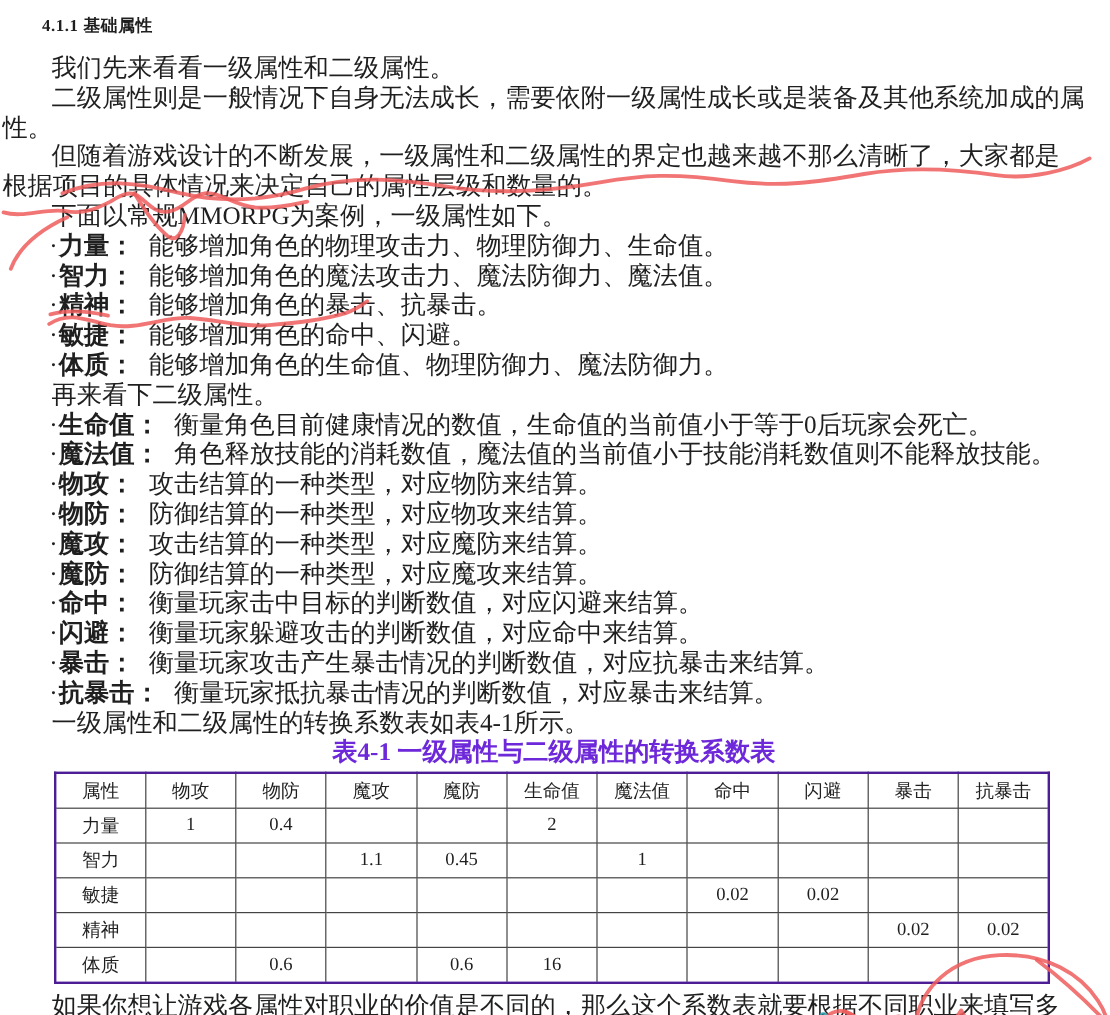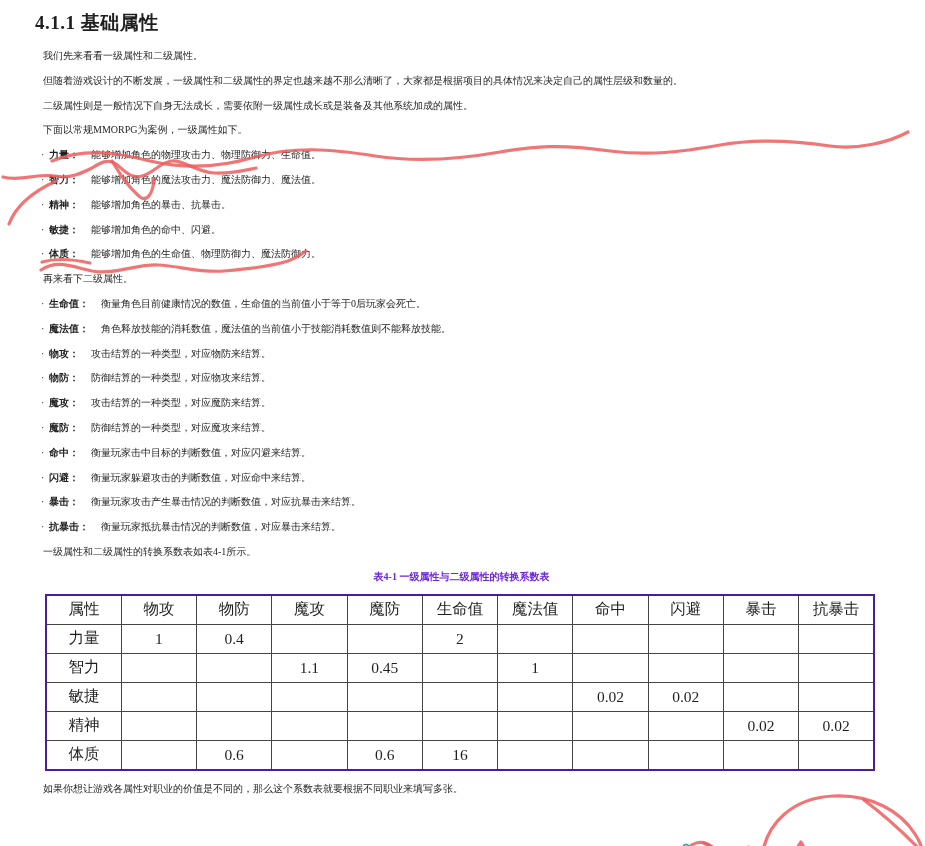--- a/index.html
+++ b/index.html
@@ -2,25 +2,25 @@
 <html><head>
 <meta charset="utf-8">
 <style>
   html,body{margin:0;padding:0;}
   body{
     width:925px;height:846px;background:#ffffff;position:relative;overflow:hidden;
     font-family:"Liberation Serif","DejaVu Serif",serif;color:#1f1f1f;
   }
   .page{position:relative;width:925px;height:846px;}
   .heading{
-    font-size:19px;font-weight:bold;line-height:24px;
+    font-size:14px;font-weight:bold;line-height:24px;
     margin:11px 0 9px 35px;letter-spacing:0.5px;
   }
   .content{padding:0 4px 0 2px;}
-  .content p{margin:0;font-size:10px;line-height:24.8px;}
+  .content p{margin:0;font-size:21px;line-height:24.8px;}
   .indent{text-indent:41px;}
   .p4{width:892px;}
   .closing{text-indent:41px;margin-top:6px !important;}
   .bullet{padding-left:39px;}
   .b-dot{display:inline-block;width:8px;}
   .b-term{font-weight:bold;}
   .b-colon{font-weight:bold;margin-right:12px;}
   .caption{
     text-align:center;font-size:13.5px;font-weight:bold;line-height:22px;
     color:#6d28d9;margin:2px 0 0 0;
@@ -40,22 +40,22 @@
 </style>
 </head>
 <body>
 
 <div class="page">
 
   <h1 class="heading">4.1.1 基础属性</h1>
 
   <div class="content">
     <p class="indent">我们先来看看一级属性和二级属性。</p>
+    <p class="indent">二级属性则是一般情况下自身无法成长，需要依附一级属性成长或是装备及其他系统加成的属性。</p>
     <p class="indent p4">但随着游戏设计的不断发展，一级属性和二级属性的界定也越来越不那么清晰了，大家都是根据项目的具体情况来决定自己的属性层级和数量的。</p>
-    <p class="indent">二级属性则是一般情况下自身无法成长，需要依附一级属性成长或是装备及其他系统加成的属性。</p>
     <p class="indent">下面以常规MMORPG为案例，一级属性如下。</p>
 
     <p class="bullet"><span class="b-dot">·</span><span class="b-term">力量</span><span class="b-colon">：</span><span class="b-desc">能够增加角色的物理攻击力、物理防御力、生命值。</span></p>
     <p class="bullet"><span class="b-dot">·</span><span class="b-term">智力</span><span class="b-colon">：</span><span class="b-desc">能够增加角色的魔法攻击力、魔法防御力、魔法值。</span></p>
     <p class="bullet"><span class="b-dot">·</span><span class="b-term">精神</span><span class="b-colon">：</span><span class="b-desc">能够增加角色的暴击、抗暴击。</span></p>
     <p class="bullet"><span class="b-dot">·</span><span class="b-term">敏捷</span><span class="b-colon">：</span><span class="b-desc">能够增加角色的命中、闪避。</span></p>
     <p class="bullet"><span class="b-dot">·</span><span class="b-term">体质</span><span class="b-colon">：</span><span class="b-desc">能够增加角色的生命值、物理防御力、魔法防御力。</span></p>
 
     <p class="indent">再来看下二级属性。</p>
 

